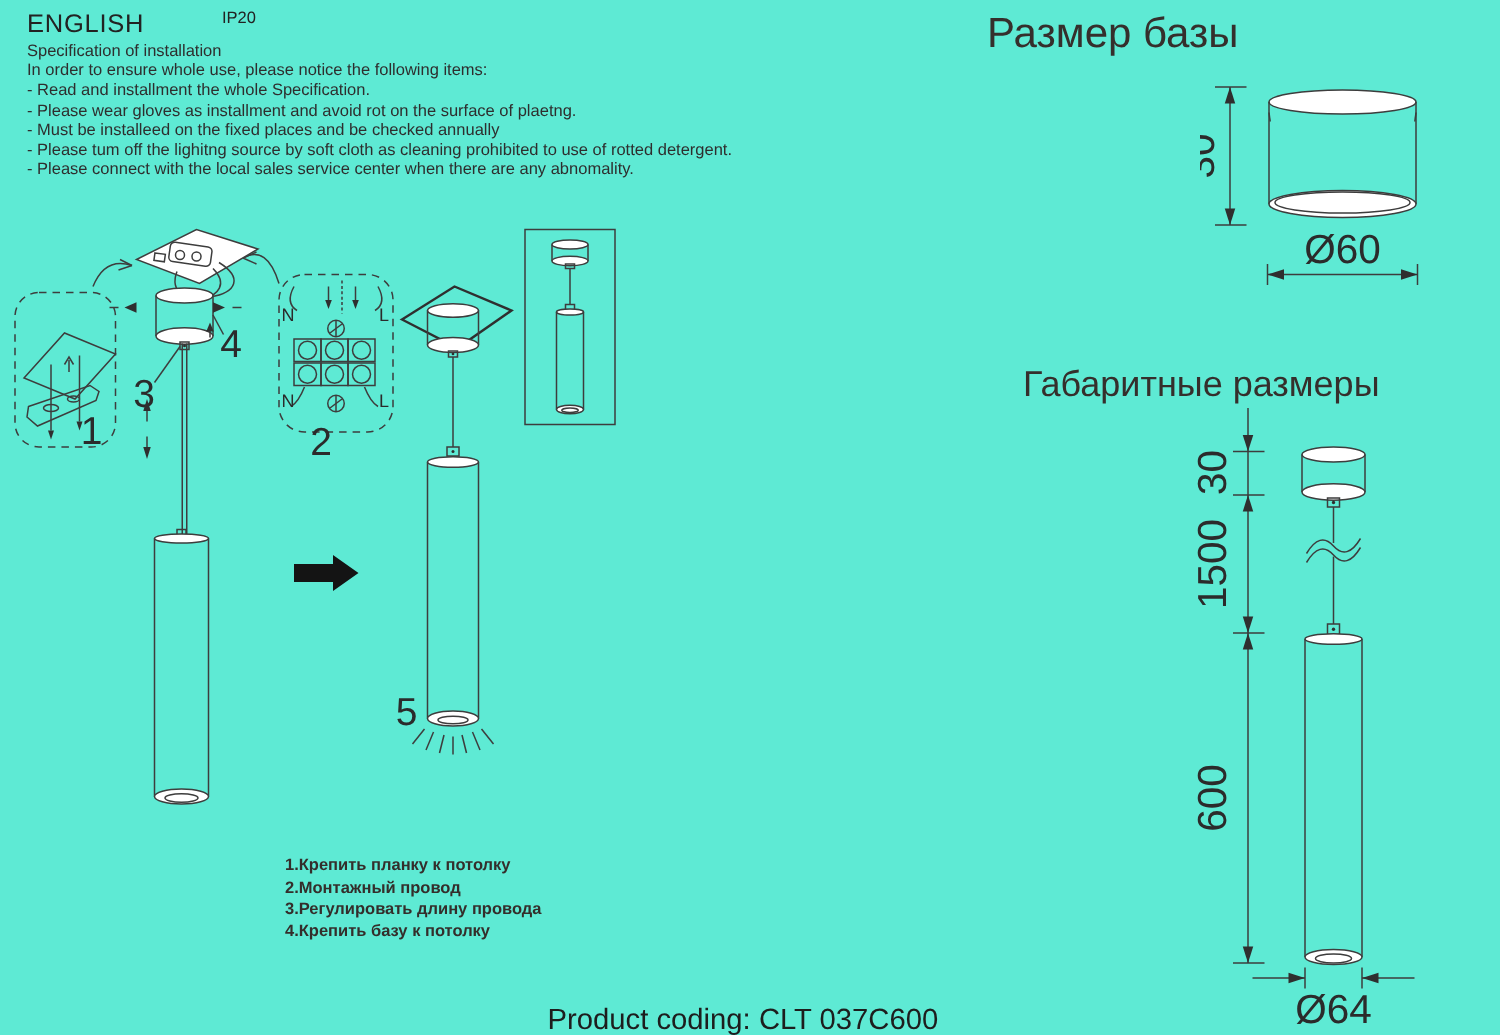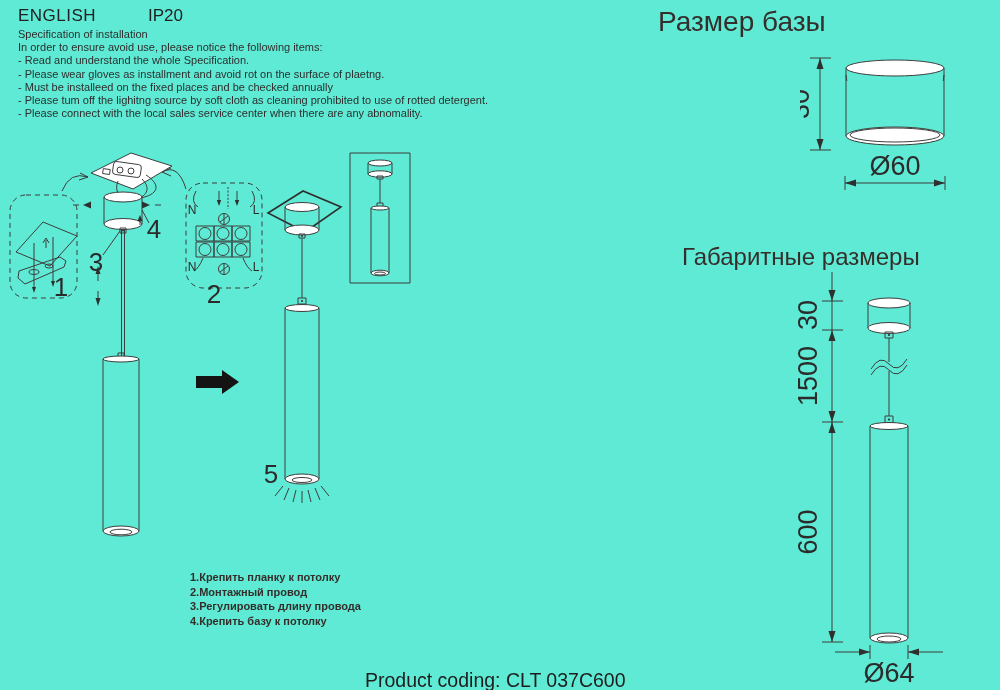--- a/index.html
+++ b/index.html
@@ -2,21 +2,21 @@
 <html><head>
 <meta charset="utf-8">
 <style>
   html,body{margin:0;padding:0;background:#fff;}
   .page{
     position:relative;width:1000px;height:690px;background:#5eead4;
     font-family:"Liberation Sans", sans-serif;color:#2b2b2b;overflow:hidden;padding-left:40px;
   }
   .abs{position:absolute;}
   .hdr-lang{left:18px;top:6px;font-size:17px;letter-spacing:.5px;color:#222;}
-  .hdr-ip{left:148px;top:6px;font-size:17px;color:#222;text-align:center;}
+  .hdr-ip{left:148px;top:6px;font-size:11px;color:#222;text-align:center;}
   .spec{left:18px;top:28px;font-size:11px;line-height:13.2px;color:#2e2e2e;width:560px;}
   .spec div{white-space:nowrap;}
   .legend{left:190px;top:570px;font-size:11px;line-height:14.6px;font-weight:700;color:#342e2b;}
   .coding{left:365px;top:641px;font-size:19.5px;color:#1d1d1d;margin-top:28px;}
   .rtitle1{left:658px;top:6px;font-size:28px;color:#352f2c;}
   .rtitle2{left:682px;top:243px;font-size:24px;color:#352f2c;}
   svg{display:block;}
   svg *{vector-effect:non-scaling-stroke;}
   .ln{stroke:#3d3d3d;stroke-width:1;fill:none;}
   .lnw{stroke:#3d3d3d;stroke-width:1;fill:#ffffff;}
@@ -30,22 +30,22 @@
 </head>
 <body>
 
 <div class="page">
 
   <div class="abs hdr-lang">ENGLISH</div>
   <div class="abs hdr-ip">IP20</div>
 
   <div class="abs spec">
     <div>Specification of installation</div>
-    <div>In order to ensure avoid use, please notice the following items:</div>
-    <div>- Read and understand the whole Specification.</div>
+    <div>In order to ensure whole use, please notice the following items:</div>
+    <div>- Read and installment the whole Specification.</div>
     <div>- Please wear gloves as installment and avoid rot on the surface of plaetng.</div>
     <div>- Must be installeed on the fixed places and be checked annually</div>
     <div>- Please tum off the lighitng source by soft cloth as cleaning prohibited to use of rotted detergent.</div>
     <div>- Please connect with the local sales service center when there are any abnomality.</div>
   </div>
 
   <svg class="abs" style="left:0;top:145px;" width="440" height="420" viewBox="0 0 440 420">
 
     <g>
       <rect class="dash" x="10" y="50" width="67" height="103" rx="16"></rect>

